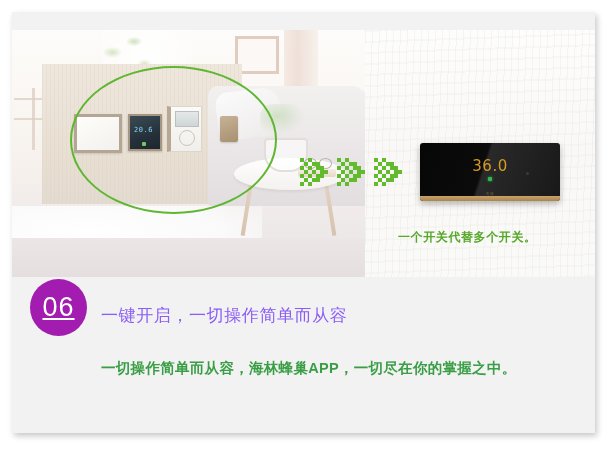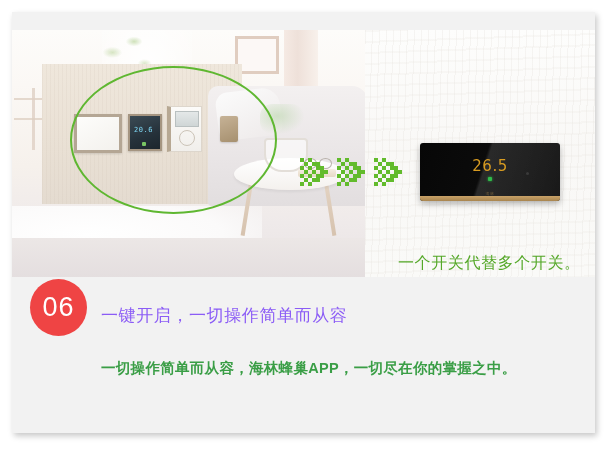--- a/index.html
+++ b/index.html
@@ -266,39 +266,39 @@
   .thermostat-brand {
     position: absolute; left: 0; right: 0; bottom: 5px;
     text-align: center; color: #6c5a3b; font-size: 4px; letter-spacing: .6px;
   }
 
   
   .hero-caption {
     position: absolute;
     left: 386px; top: 199px;
     color: #55a829;
-    font-size: 16px;
-    font-weight: normal;
+    font-size: 12px;
+    font-weight: bold;
     letter-spacing: .6px;
     white-space: nowrap;
-    margin-top: 24px;
   }
 
   
   .badge {
     position: absolute;
     left: 18px; top: 267px;
     width: 57px; height: 57px;
     border-radius: 50%;
-    background: #ef4444;
+    background: #a21caf;
     color: #ffffff;
     font-size: 27px;
     line-height: 57px;
     text-align: center;
     letter-spacing: 1px;
+    text-decoration: underline;
   }
   .subtitle {
     position: absolute;
     left: 89px; top: 292px;
     color: #8b5cf6;
     font-size: 17px;
     letter-spacing: .6px;
     white-space: nowrap;
   }
   .body-copy {
@@ -438,21 +438,21 @@
               <rect x="20" y="22" width="4" height="4"></rect>
             <rect x="24" y="18" width="4" height="4"></rect>
               <rect x="20" y="18" width="4" height="4"></rect>
           </g>
         </svg>
       </div>
     </div>
 
     <div class="thermostat">
       <div class="thermostat-gloss"></div>
-      <div class="thermostat-temp">26.5</div>
+      <div class="thermostat-temp">36.0</div>
       <div class="thermostat-led"></div>
       <div class="thermostat-sensor"></div>
       <div class="thermostat-brand">海林</div>
       <div class="thermostat-base"></div>
     </div>
 
     <div class="hero-caption">一个开关代替多个开关。</div>
   </div>
 
   <div class="badge">06</div>

